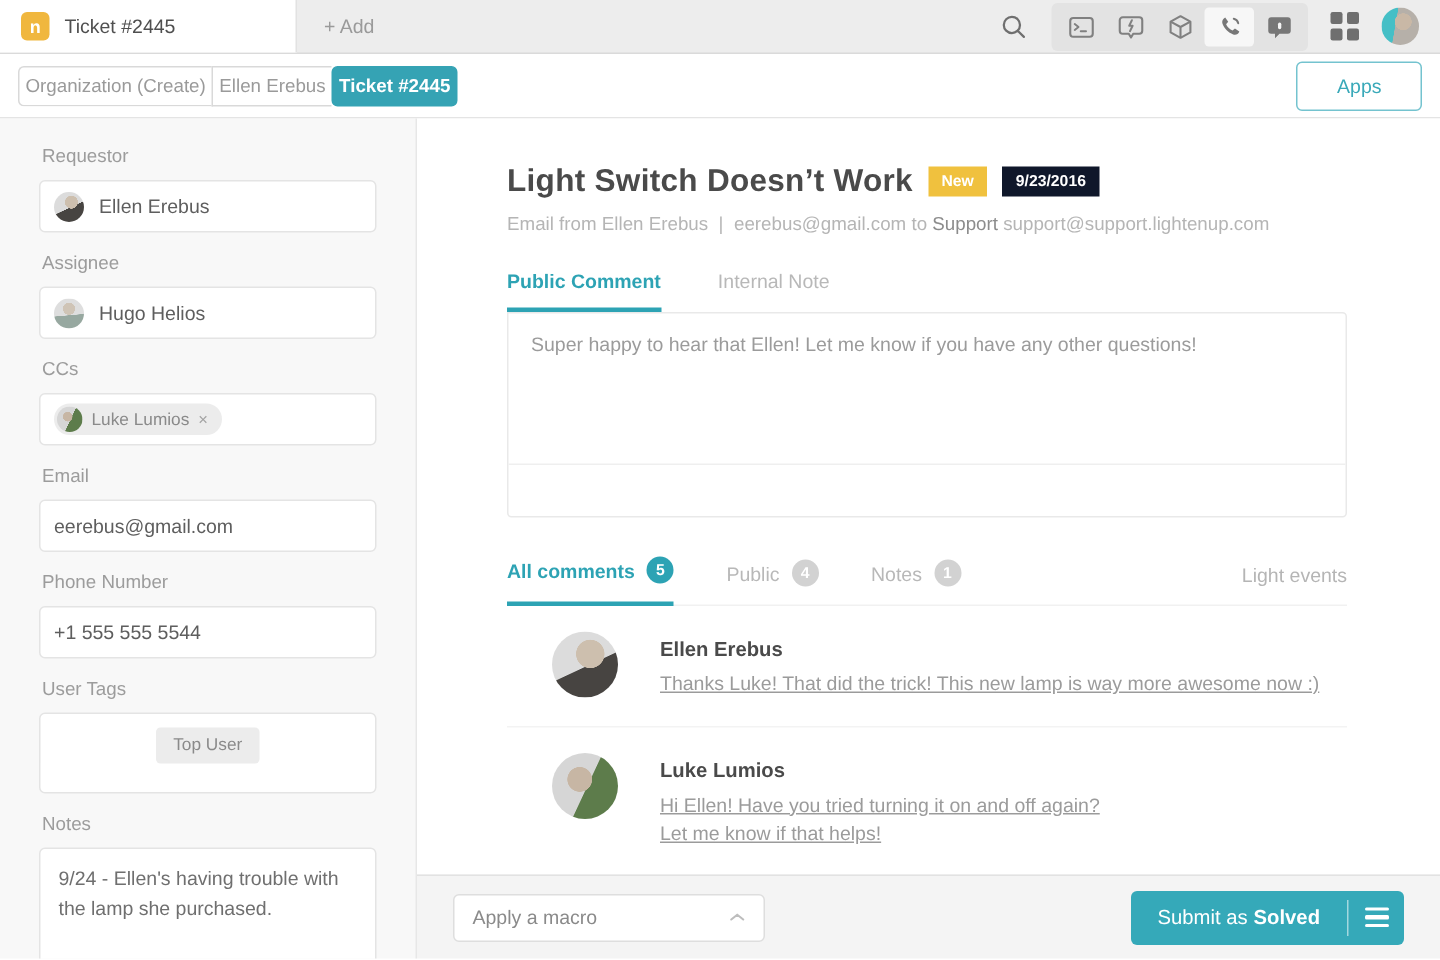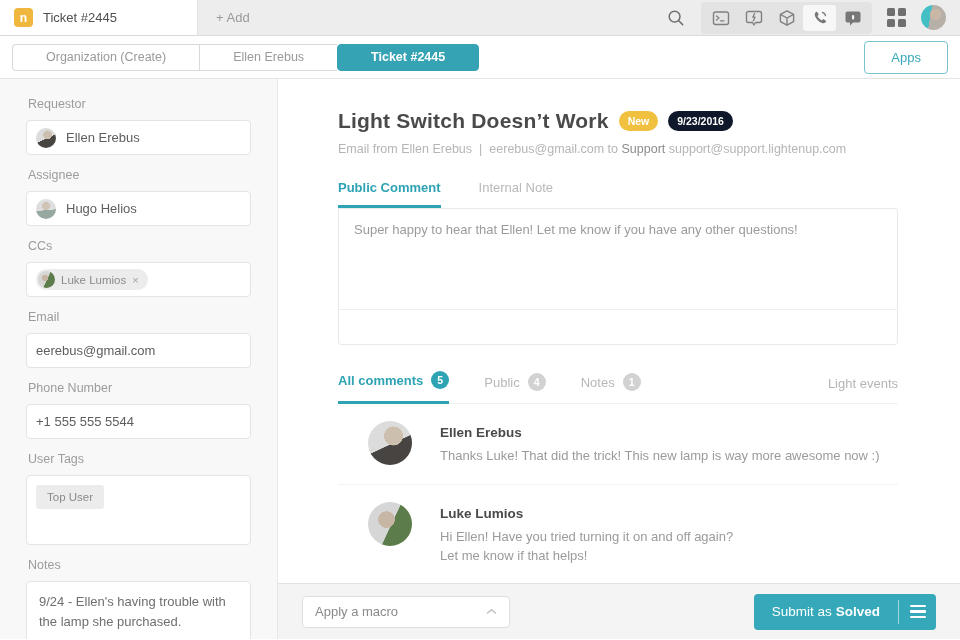--- a/index.html
+++ b/index.html
@@ -23,21 +23,21 @@
   .grid-icon { display:grid; grid-template-columns:8px 8px; grid-gap:3px; }
   .grid-icon i { width:8px; height:8px; background:#6f6f6f; border-radius:1.5px; }
   .avatar-top { width:25px; height:25px; border-radius:50%;
     background: radial-gradient(circle at 58% 38%, #c9b8a6 0 26%, transparent 27%),
       linear-gradient(100deg,#45bfc6 38%,#b6b0a9 39%); }
 
   
   .ctxbar { height:43px; background:#fff; border-bottom:1px solid #e4e4e4;
     display:flex; align-items:center; padding:0 12px; }
   .seg { display:flex; }
-  .seg-btn { height:27px; padding:0 33px; display:flex; align-items:center;
+  .seg-btn { height:27px; padding:0 4px; display:flex; align-items:center;
     font-size:12.5px; color:#9a9a9a; background:#fff; border:1px solid #d9d9d9;
     border-right:none; cursor:pointer; }
   .seg-btn:first-child { border-radius:4px 0 0 4px; }
   .seg-btn.active { background:#35a3b4; border:1px solid #35a3b4; color:#fff;
     font-weight:bold; border-radius:4px; }
   .apps-btn { margin-left:auto; background:#fff; border:1px solid #74c3cf; color:#3aa9b9;
     font-size:13px; padding:8px 26px; border-radius:4px; cursor:pointer; }
 
   
   .body-row { display:flex; height:560px; }
@@ -53,31 +53,31 @@
   .av-ellen { background: radial-gradient(circle at 58% 34%, #cdbfae 0 24%, transparent 25%),
     linear-gradient(155deg,#dcdcdc 52%,#474441 53%); }
   .av-hugo { background: radial-gradient(circle at 50% 34%, #cfc4b6 0 24%, transparent 25%),
     linear-gradient(175deg,#dedede 55%,#97a8a0 56%); }
   .av-luke { background: radial-gradient(circle at 42% 40%, #c7b6a4 0 22%, transparent 23%),
     linear-gradient(115deg,#d6d6d6 52%,#5d7c4b 53%); }
   .chip { background:#ececec; border-radius:12px; display:flex; align-items:center;
     gap:6px; padding:2px 9px 2px 2px; font-size:11.5px; color:#8a8a8a; }
   .chip .mini-av { width:17px; height:17px; }
   .chip-x { color:#a3a3a3; font-size:11px; cursor:pointer; }
-  .tagbox { align-items:flex-start; padding:9px 9px; height:70px; gap:8px; }
+  .tagbox { align-items:center; padding:9px 9px; height:54px; gap:8px;flex-direction:column; }
   .tag { background:#ececec; border-radius:3px; padding:6px 11px; font-size:11.5px; color:#8a8a8a; }
   .notesbox { align-items:flex-start; padding:10px 12px; height:120px;
     font-size:13px; color:#6f6f6f; line-height:1.5; }
 
   
   .main { flex:1; display:flex; flex-direction:column; background:#fff; min-width:0; }
   .main-scroll { flex:1; overflow:hidden; padding:30px 62px 0 60px; }
   .title-row { display:flex; align-items:center; gap:10px; }
   .ticket-title { font-size:21px; font-weight:bold; color:#4a4a4a; letter-spacing:.2px; }
-  .badge { font-size:10.5px; font-weight:bold; color:#fff; padding:4px 9px; border-radius:10px; }
+  .badge { font-size:10.5px; font-weight:bold; color:#fff; padding:4px 9px; border-radius:0; }
   .badge.new { background:#f0c13e; }
   .badge.date { background:#0f172a; }
   .meta { margin-top:9px; font-size:12.5px; color:#b5b5b5; }
   .meta .sep { margin:0 7px; }
   .meta b { color:#8c8c8c; font-weight:normal; }
 
   .ctabs { display:flex; gap:38px; margin-top:24px; }
   .ctab { font-size:13px; color:#b8b8b8; padding-bottom:10px; cursor:pointer; }
   .ctab.active { color:#2da3b4; font-weight:bold; border-bottom:3px solid #2da3b4; }
   .composer { border:1px solid #e9e9e9; border-radius:0 3px 3px 3px; }
@@ -92,21 +92,21 @@
   .ftab.active { color:#2da3b4; font-weight:bold; border-bottom:3px solid #2da3b4;
     margin-bottom:-1px; }
   .cnt { width:18px; height:18px; border-radius:50%; background:#d2d2d2; color:#fff;
     font-size:10.5px; font-weight:bold; display:flex; align-items:center; justify-content:center; }
   .ftab.active .cnt { background:#2da3b4; }
   .show-events { margin-left:auto; font-size:13px; color:#b5b5b5; padding-bottom:12px; cursor:pointer; }
 
   .comment { display:flex; gap:28px; padding:17px 0 18px 30px; border-bottom:1px solid #f3f3f3; }
   .c-avatar { width:44px; height:44px; border-radius:50%; flex:none; }
   .c-name { font-size:13.5px; font-weight:bold; color:#4a4a4a; margin:4px 0 6px; }
-  .c-line { font-size:13px; color:#9b9b9b; line-height:1.5; }
+  .c-line { font-size:13px; color:#9b9b9b; line-height:1.5;text-decoration:underline; }
 
   
   .footer { height:56px; background:#f4f4f4; border-top:1px solid #e2e2e2;
     display:flex; align-items:center; padding:0 24px; flex:none; }
   .macro { width:208px; height:32px; background:#fff; border:1px solid #dedede;
     border-radius:4px; display:flex; align-items:center; padding:0 12px;
     font-size:13px; color:#8a8a8a; cursor:pointer; }
   .macro .chev { margin-left:auto; display:flex; }
   .submit { margin-left:auto; display:flex; background:#35a9b9; border-radius:4px;
     height:36px; align-items:stretch; color:#fff; cursor:pointer; }

